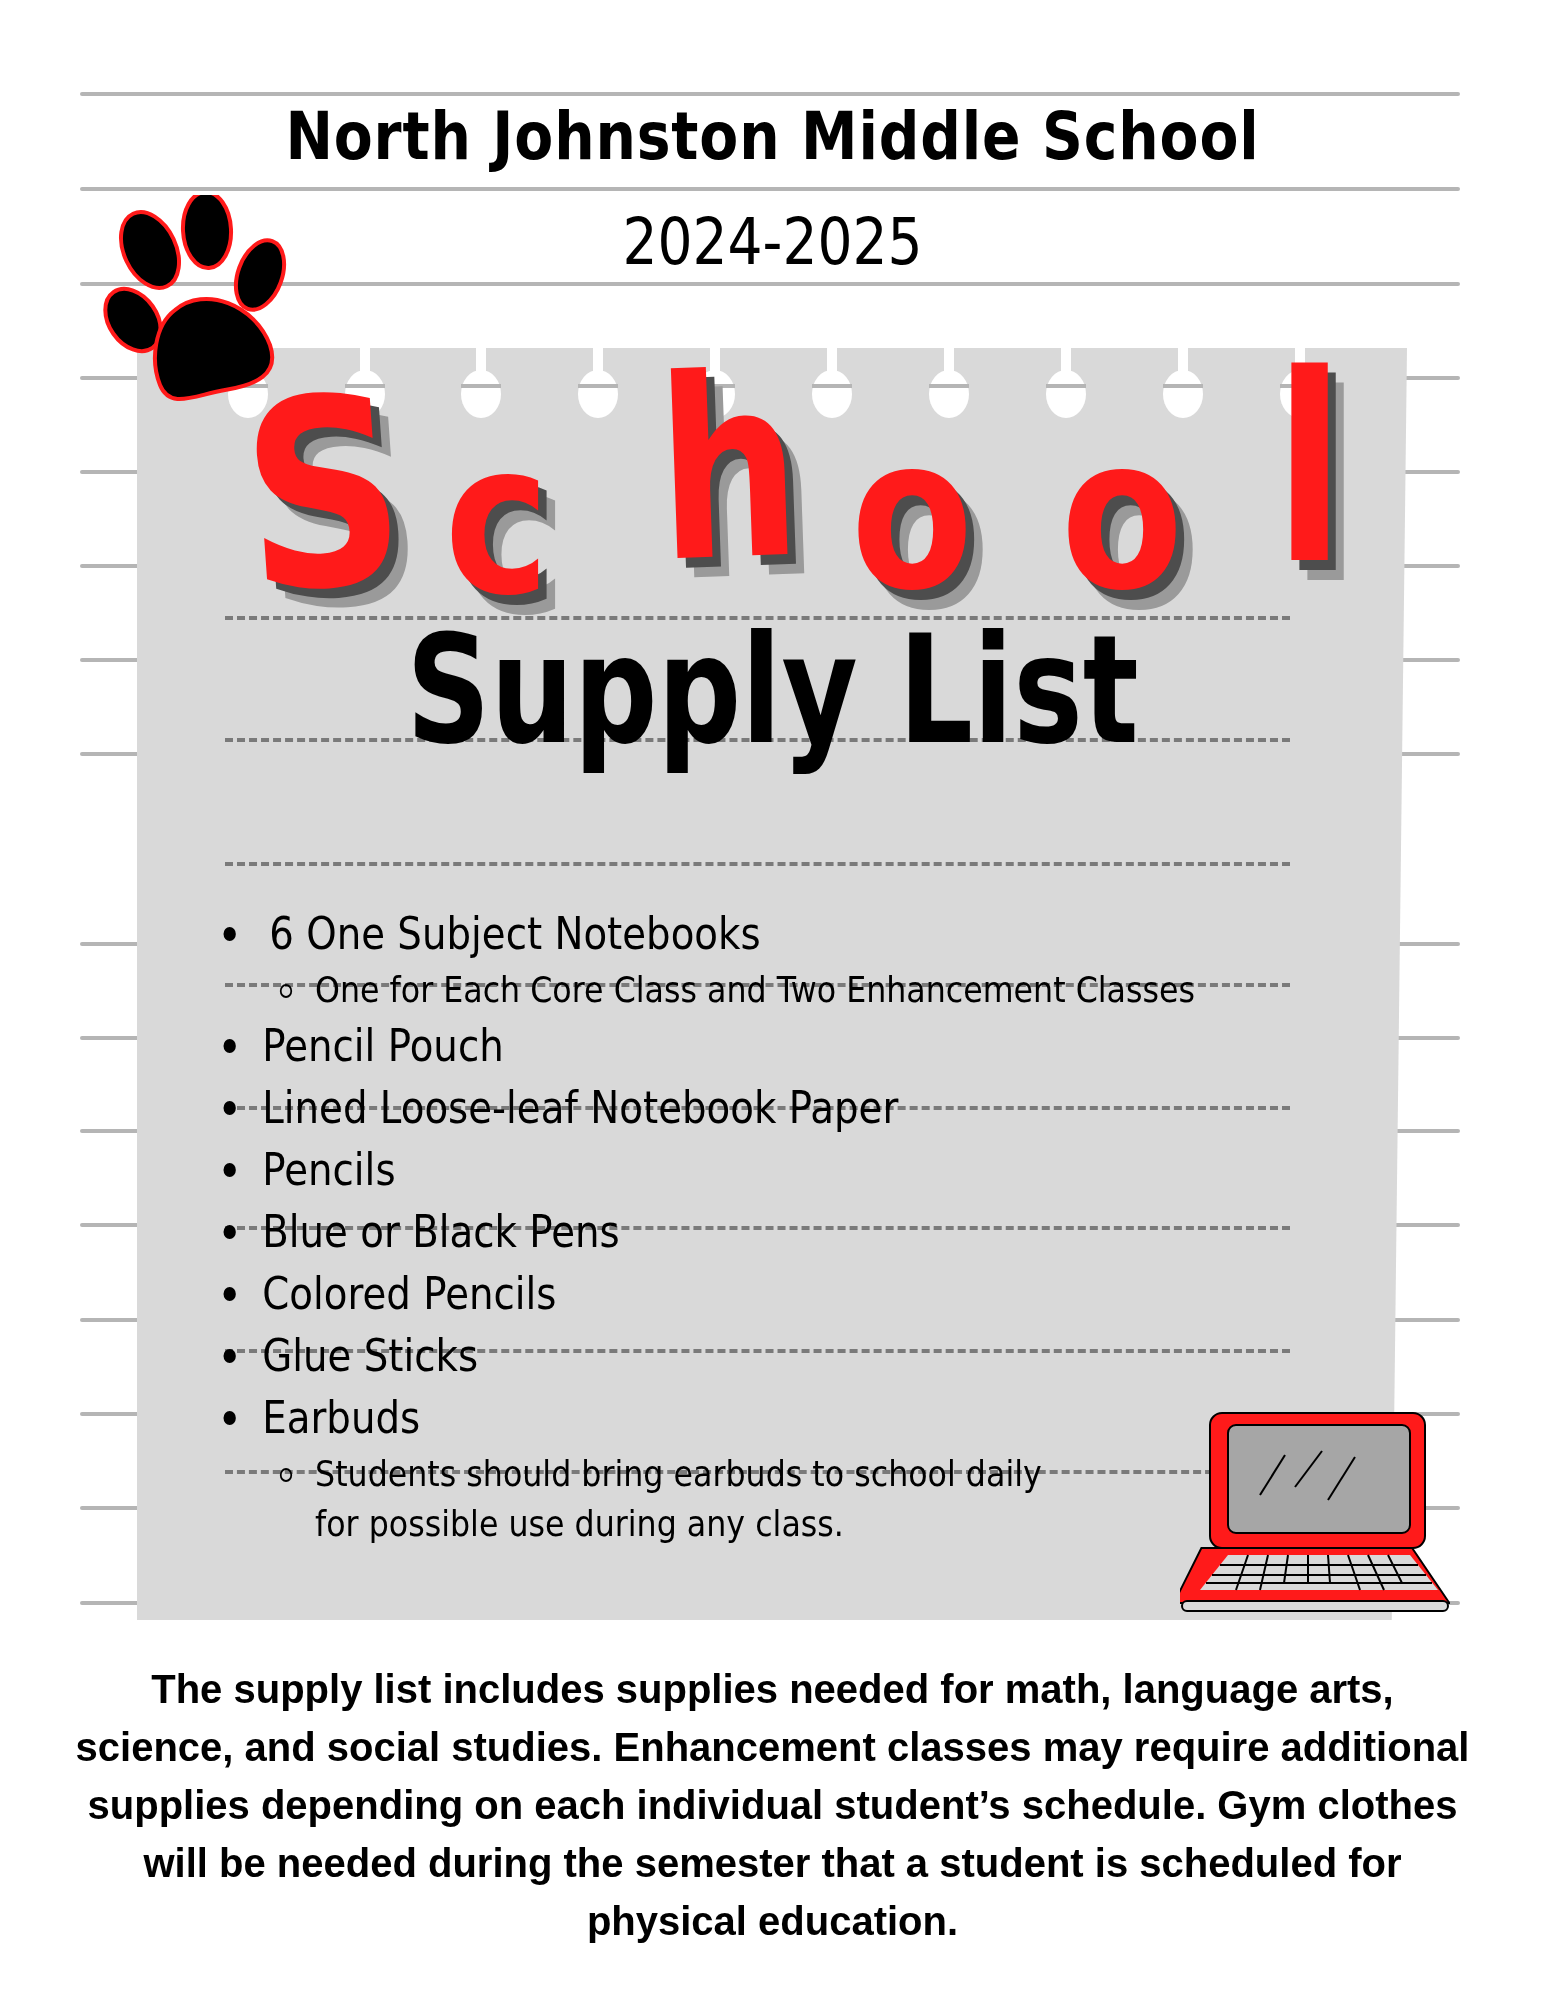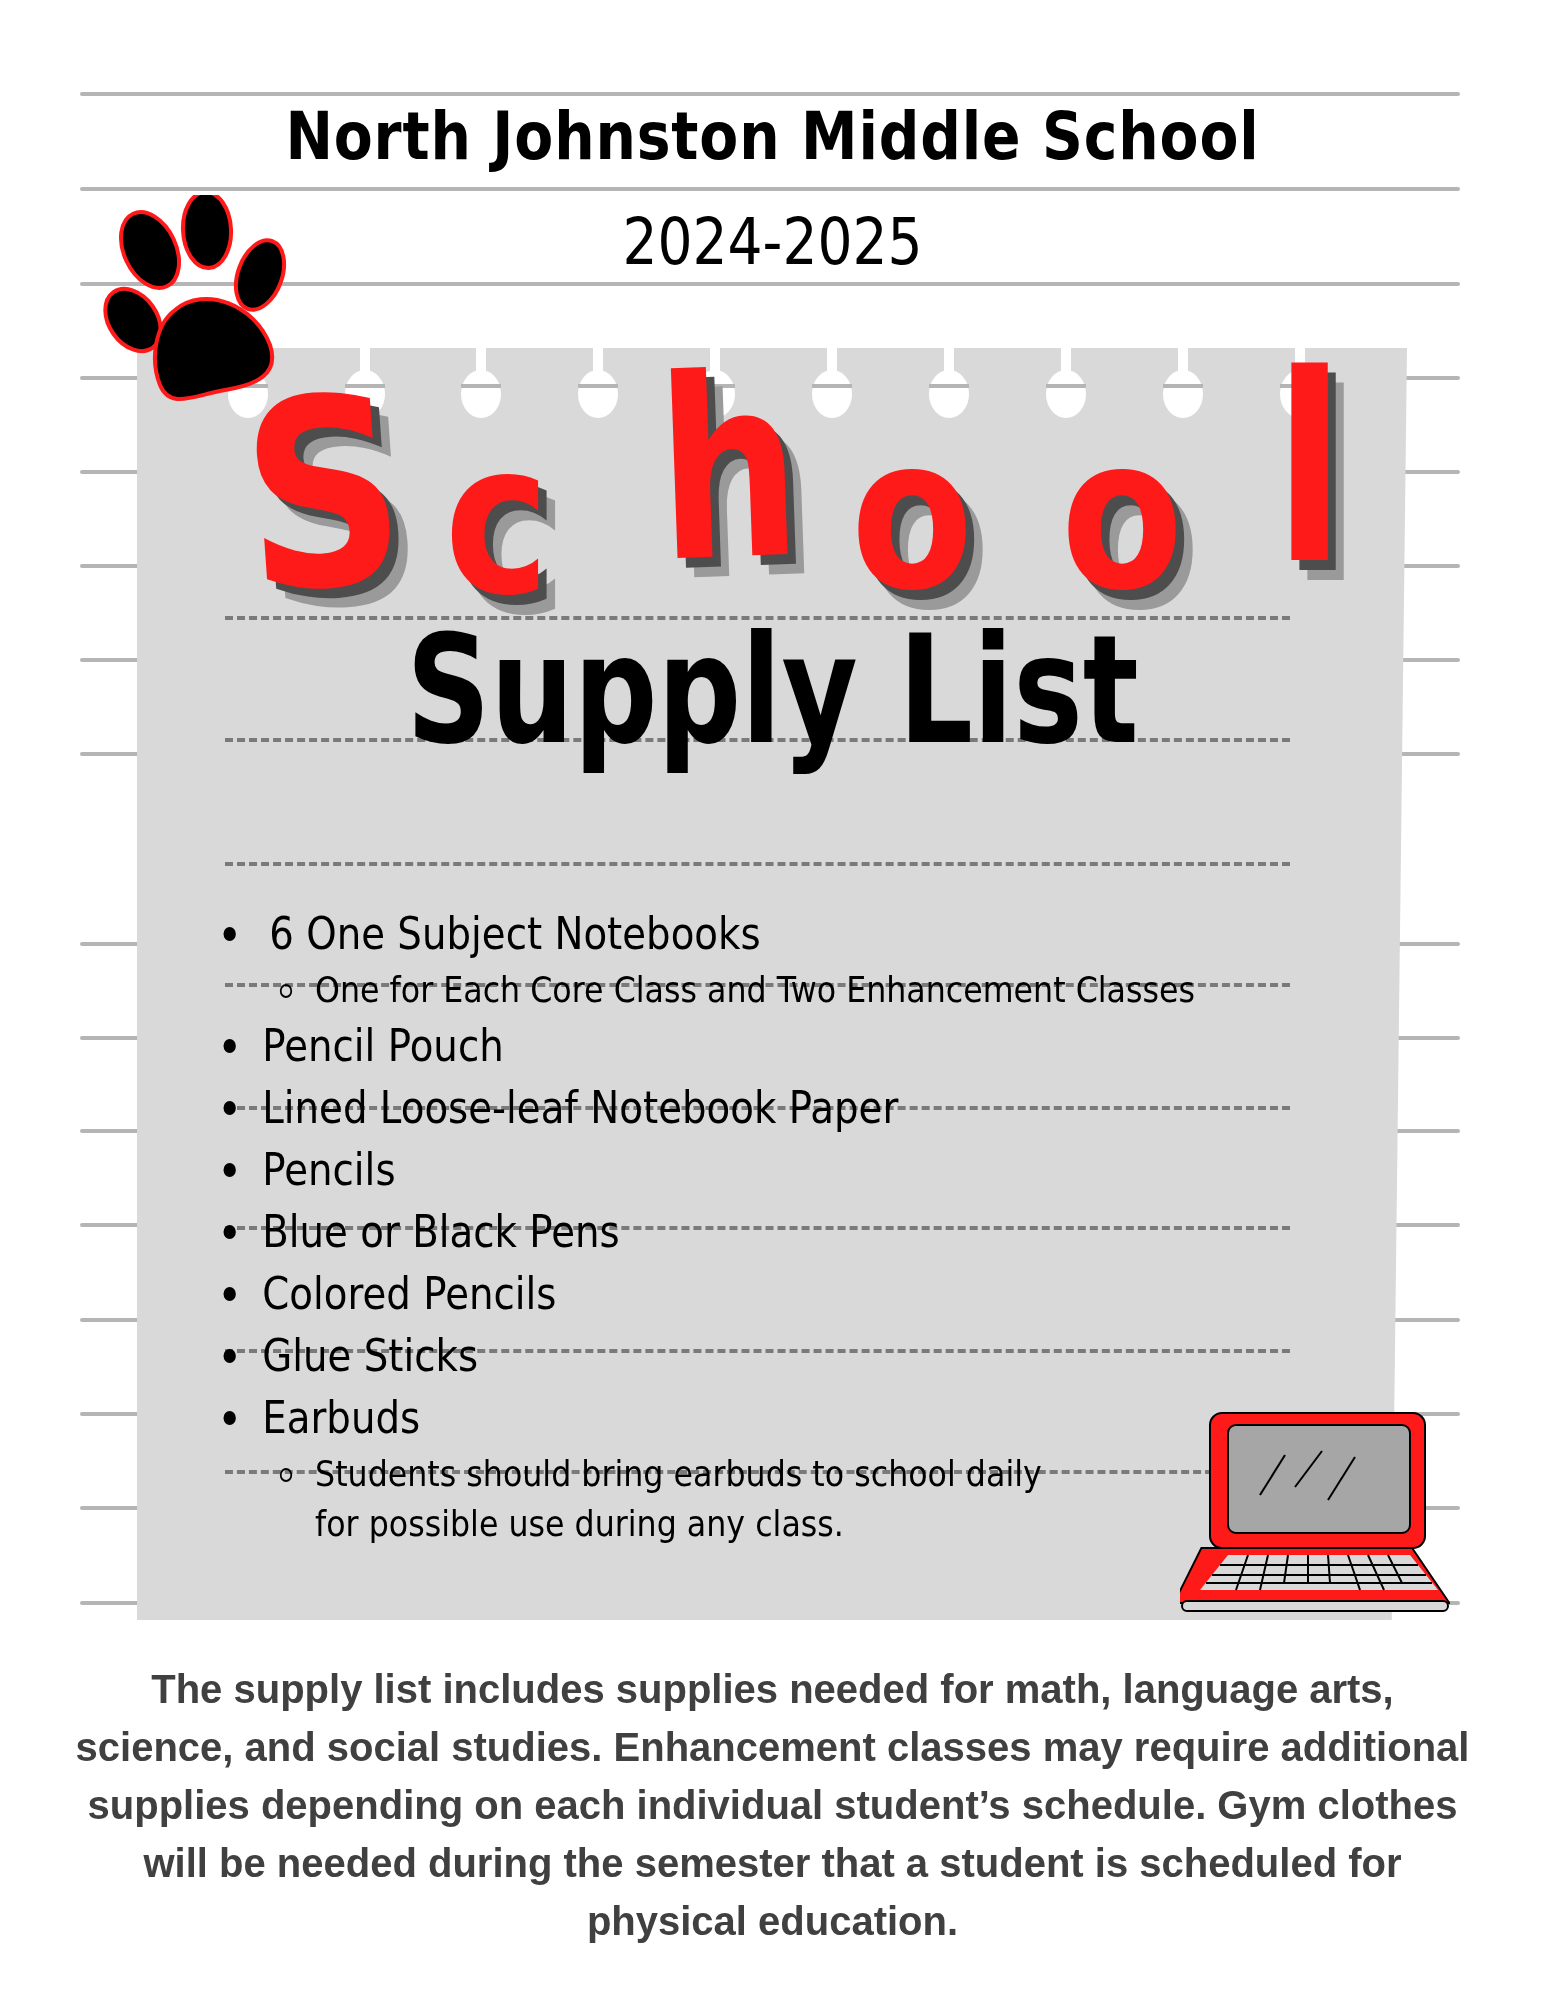--- a/index.html
+++ b/index.html
@@ -32,21 +32,21 @@
       transform: scaleX(0.78); line-height: 1; }
 
     .list { position: absolute; left: 220px; top: 862px; font-family: "DejaVu Sans", sans-serif; color: #000; margin-top: 41px; }
     .item { position: relative; font-size: 44px; height: 62px; line-height: 62px; padding-left: 48px; transform: scaleX(0.88); transform-origin: left center; white-space: nowrap; }
     .item .bullet { position: absolute; left: 4px; top: 24px; width: 14px; height: 14px; border-radius: 50%; background: #000; }
     .sub { position: relative; font-size: 36px; height: 50px; line-height: 50px; padding-left: 108px; transform: scaleX(0.88); transform-origin: left center; white-space: nowrap; }
     .sub .bullet { position: absolute; left: 68px; top: 19px; width: 10px; height: 10px; border-radius: 50%; border: 2px solid #000; }
     .sub-cont { position: relative; font-size: 36px; height: 50px; line-height: 50px; padding-left: 108px; transform: scaleX(0.88); transform-origin: left center; white-space: nowrap; }
 
     .footer { position: absolute; left: 70px; width: 1405px; top: 1660px; text-align: center;
-      font-family: "Liberation Sans", sans-serif; font-weight: bold; font-size: 40px; line-height: 58px; color: #404040; }
+      font-family: "Liberation Sans", sans-serif; font-weight: bold; font-size: 40px; line-height: 58px; color: #000000; }
 
     .paw, .laptop { position: absolute; }
   </style>
 </head>
 <body>
 
 <div>
   <div class="rule" style="left:80px;top:92px;width:1380px;"></div>
   <div class="rule" style="left:80px;top:187px;width:1380px;"></div>
   <div class="rule" style="left:80px;top:282px;width:1380px;"></div>

